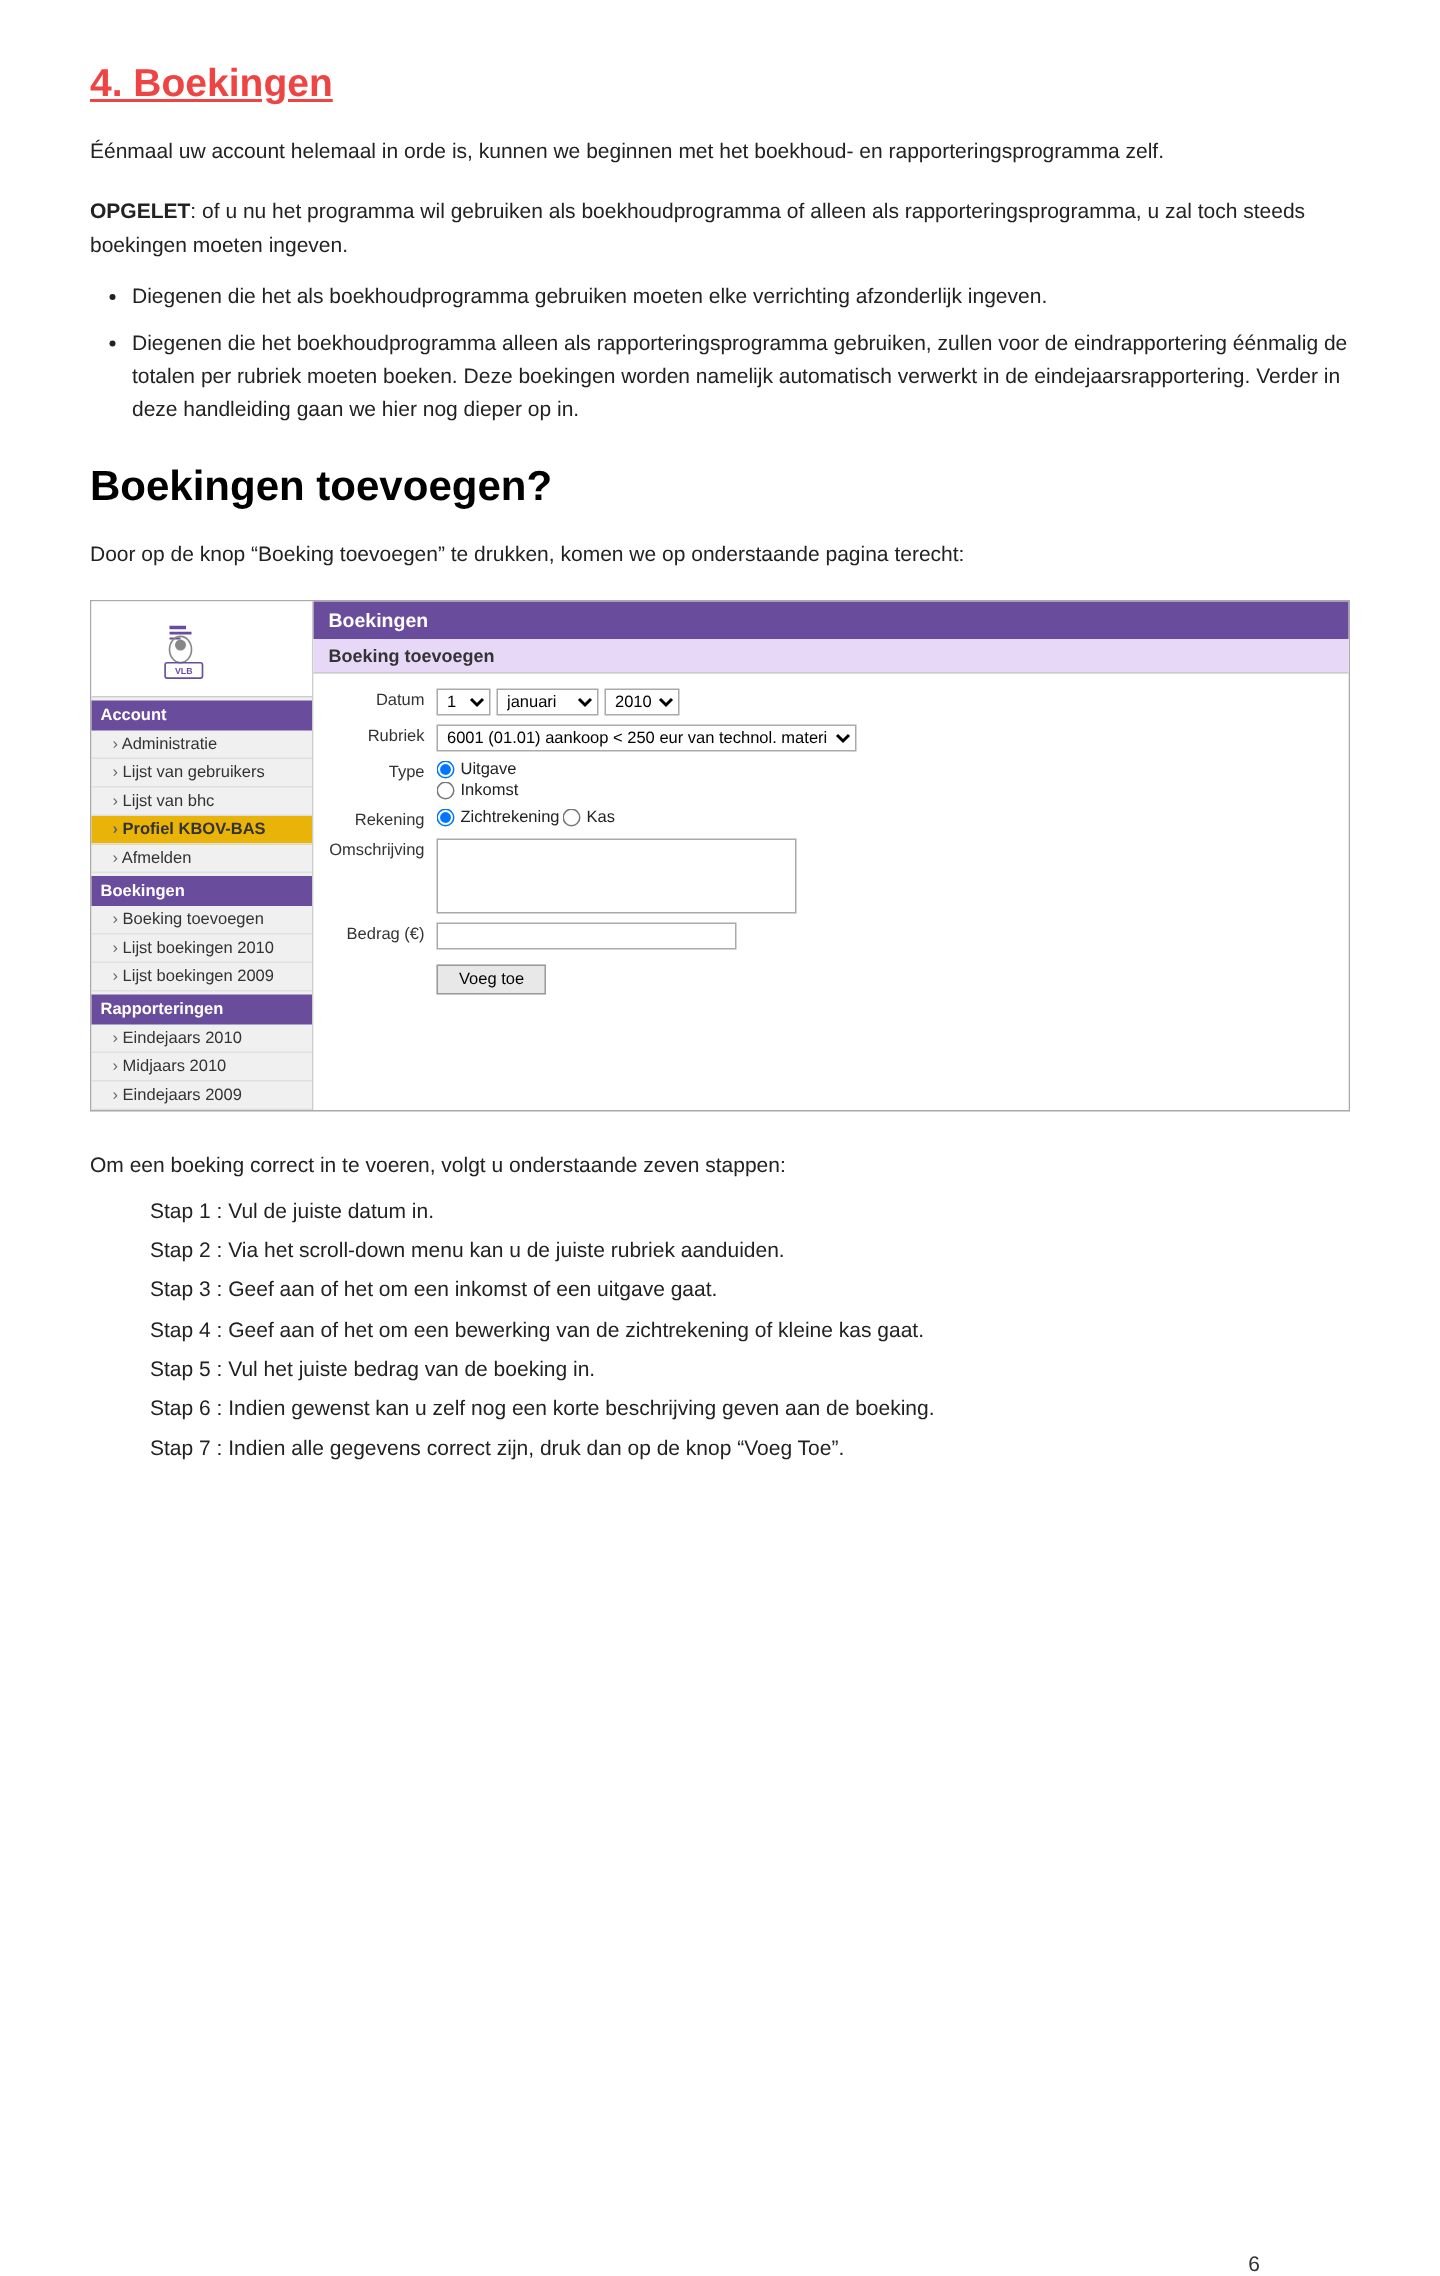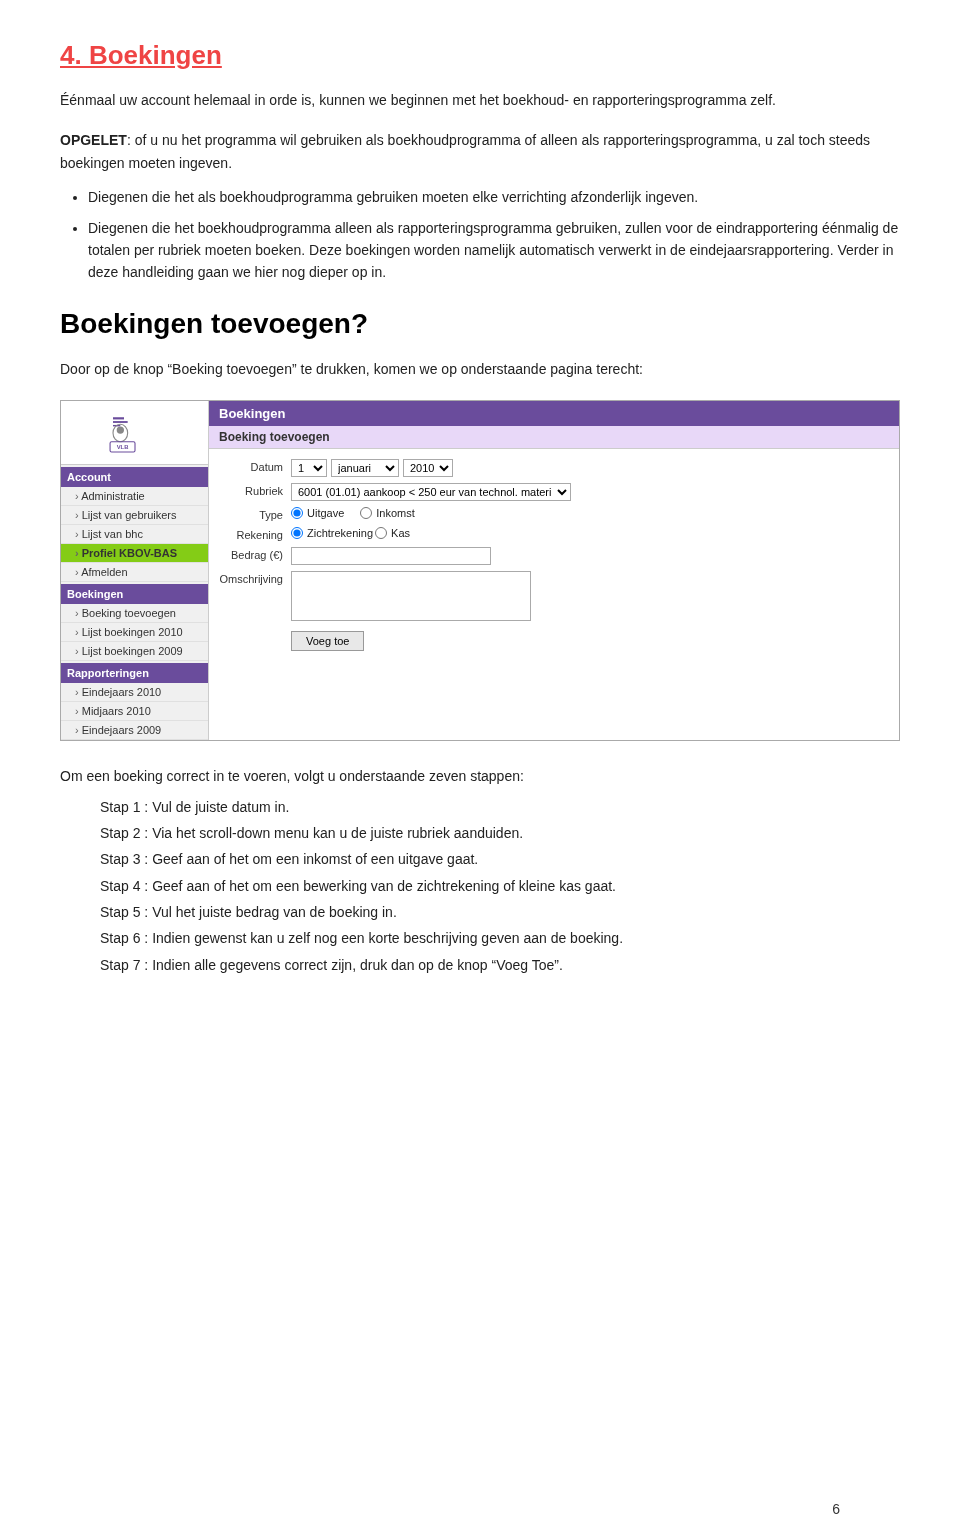--- a/index.html
+++ b/index.html
@@ -87,21 +87,21 @@
 
     .sidebar-item {
       padding: 3px 6px 3px 14px;
       font-size: 11px;
       color: #333;
       border-bottom: 1px solid #e0e0e0;
       cursor: pointer;
     }
 
     .sidebar-item.highlighted {
-      background: #84cc16;
+      background: #eab308;
       font-weight: bold;
     }
 
     .sidebar-item::before {
       content: '› ';
       color: #666;
     }
 
     .main-content {
       flex: 1;
@@ -162,22 +162,22 @@
       height: 18px;
     }
 
     .select-small { width: 36px; }
     .select-medium { width: 68px; }
     .select-large { width: 280px; }
     .select-year { width: 50px; }
 
     .radio-group {
       display: flex;
-      flex-direction: row;
-      gap: 16px;
+      flex-direction: column;
+      gap: 2px;
       justify-content: flex-end;
     }
 
     .radio-row {
       display: flex;
       align-items: center;
       gap: 4px;
       font-size: 11px;
     }
 
@@ -367,30 +367,30 @@
               </div>
               <div class="radio-row">
                 <input type="radio" name="rekening" style="">
                 <span>Kas</span>
               </div>
             </div>
           </div>
         </div>
 
         <div class="form-row">
+          <div class="form-label">Omschrijving</div>
+          <div class="form-control-area">
+            <textarea class="textarea-input" style=""></textarea>
+          </div>
+        </div>
+
+        <div class="form-row">
           <div class="form-label">Bedrag (€)</div>
           <div class="form-control-area">
             <input type="text" class="text-input" style="">
-          </div>
-        </div>
-
-        <div class="form-row">
-          <div class="form-label">Omschrijving</div>
-          <div class="form-control-area">
-            <textarea class="textarea-input" style=""></textarea>
           </div>
         </div>
 
         <div class="form-row">
           <div class="form-label"></div>
           <div class="form-control-area">
             <button class="voeg-toe-btn">Voeg toe</button>
           </div>
         </div>
 

